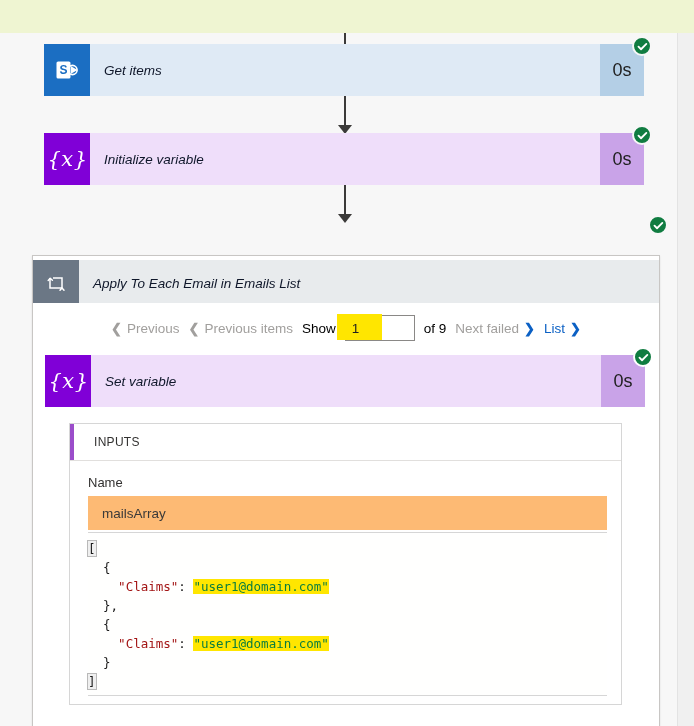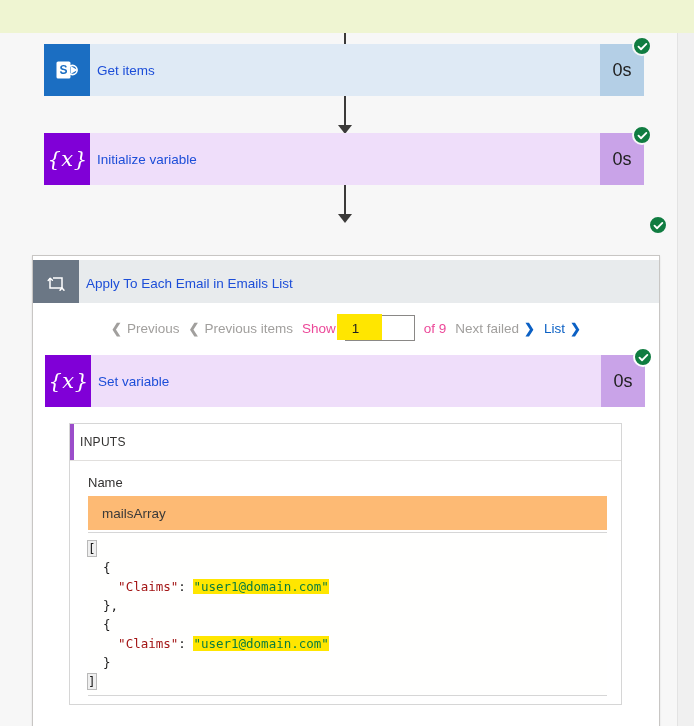--- a/index.html
+++ b/index.html
@@ -56,23 +56,24 @@
     width: 46px;
     flex: 0 0 46px;
     display: flex;
     align-items: center;
     justify-content: center;
   }
   .card-body {
     flex: 1 1 auto;
     display: flex;
     align-items: center;
-    padding-left: 7px;
+    padding-left: 14px;
     font-size: 13.5px;
-    color: #1d4ed8;
+    color: #0f172a;
+    font-style: italic;
   }
   .card-dur {
     flex: 0 0 44px;
     display: flex;
     align-items: center;
     justify-content: center;
     font-size: 18px;
     color: #212121;
   }
 
@@ -144,21 +145,21 @@
   }
   .pg-link {
     display: inline-flex;
     align-items: center;
     gap: 5px;
     font-size: 13.5px;
     white-space: nowrap;
   }
   .pg-disabled { color: #a19f9d; }
   .pg-active   { color: #0b60c4; }
-  .pg-static   { color: #ec4899; }
+  .pg-static   { color: #000000; }
   .chev { font-size: 13px; font-weight: bold; line-height: 1; }
   .chev-blue { color: #0b60c4; }
   .chev-gray { color: #a19f9d; }
 
   .pg-box {
     position: relative;
     width: 70px;
     height: 26px;
     border: 1px solid #8a8886;
     background: #ffffff;
@@ -197,21 +198,21 @@
     align-items: center;
     position: relative;
   }
   .inputs-head-bar {
     position: absolute;
     left: 0; top: 0;
     width: 4px; height: 100%;
     background: #9b4dca;
   }
   .inputs-head-label {
-    padding-left: 10px;
+    padding-left: 24px;
     font-size: 12px;
     letter-spacing: 0.3px;
     color: #323130;
   }
   .field-label {
     font-size: 13px;
     color: #323130;
     padding: 14px 0 6px 18px;
   }
   .name-value {

